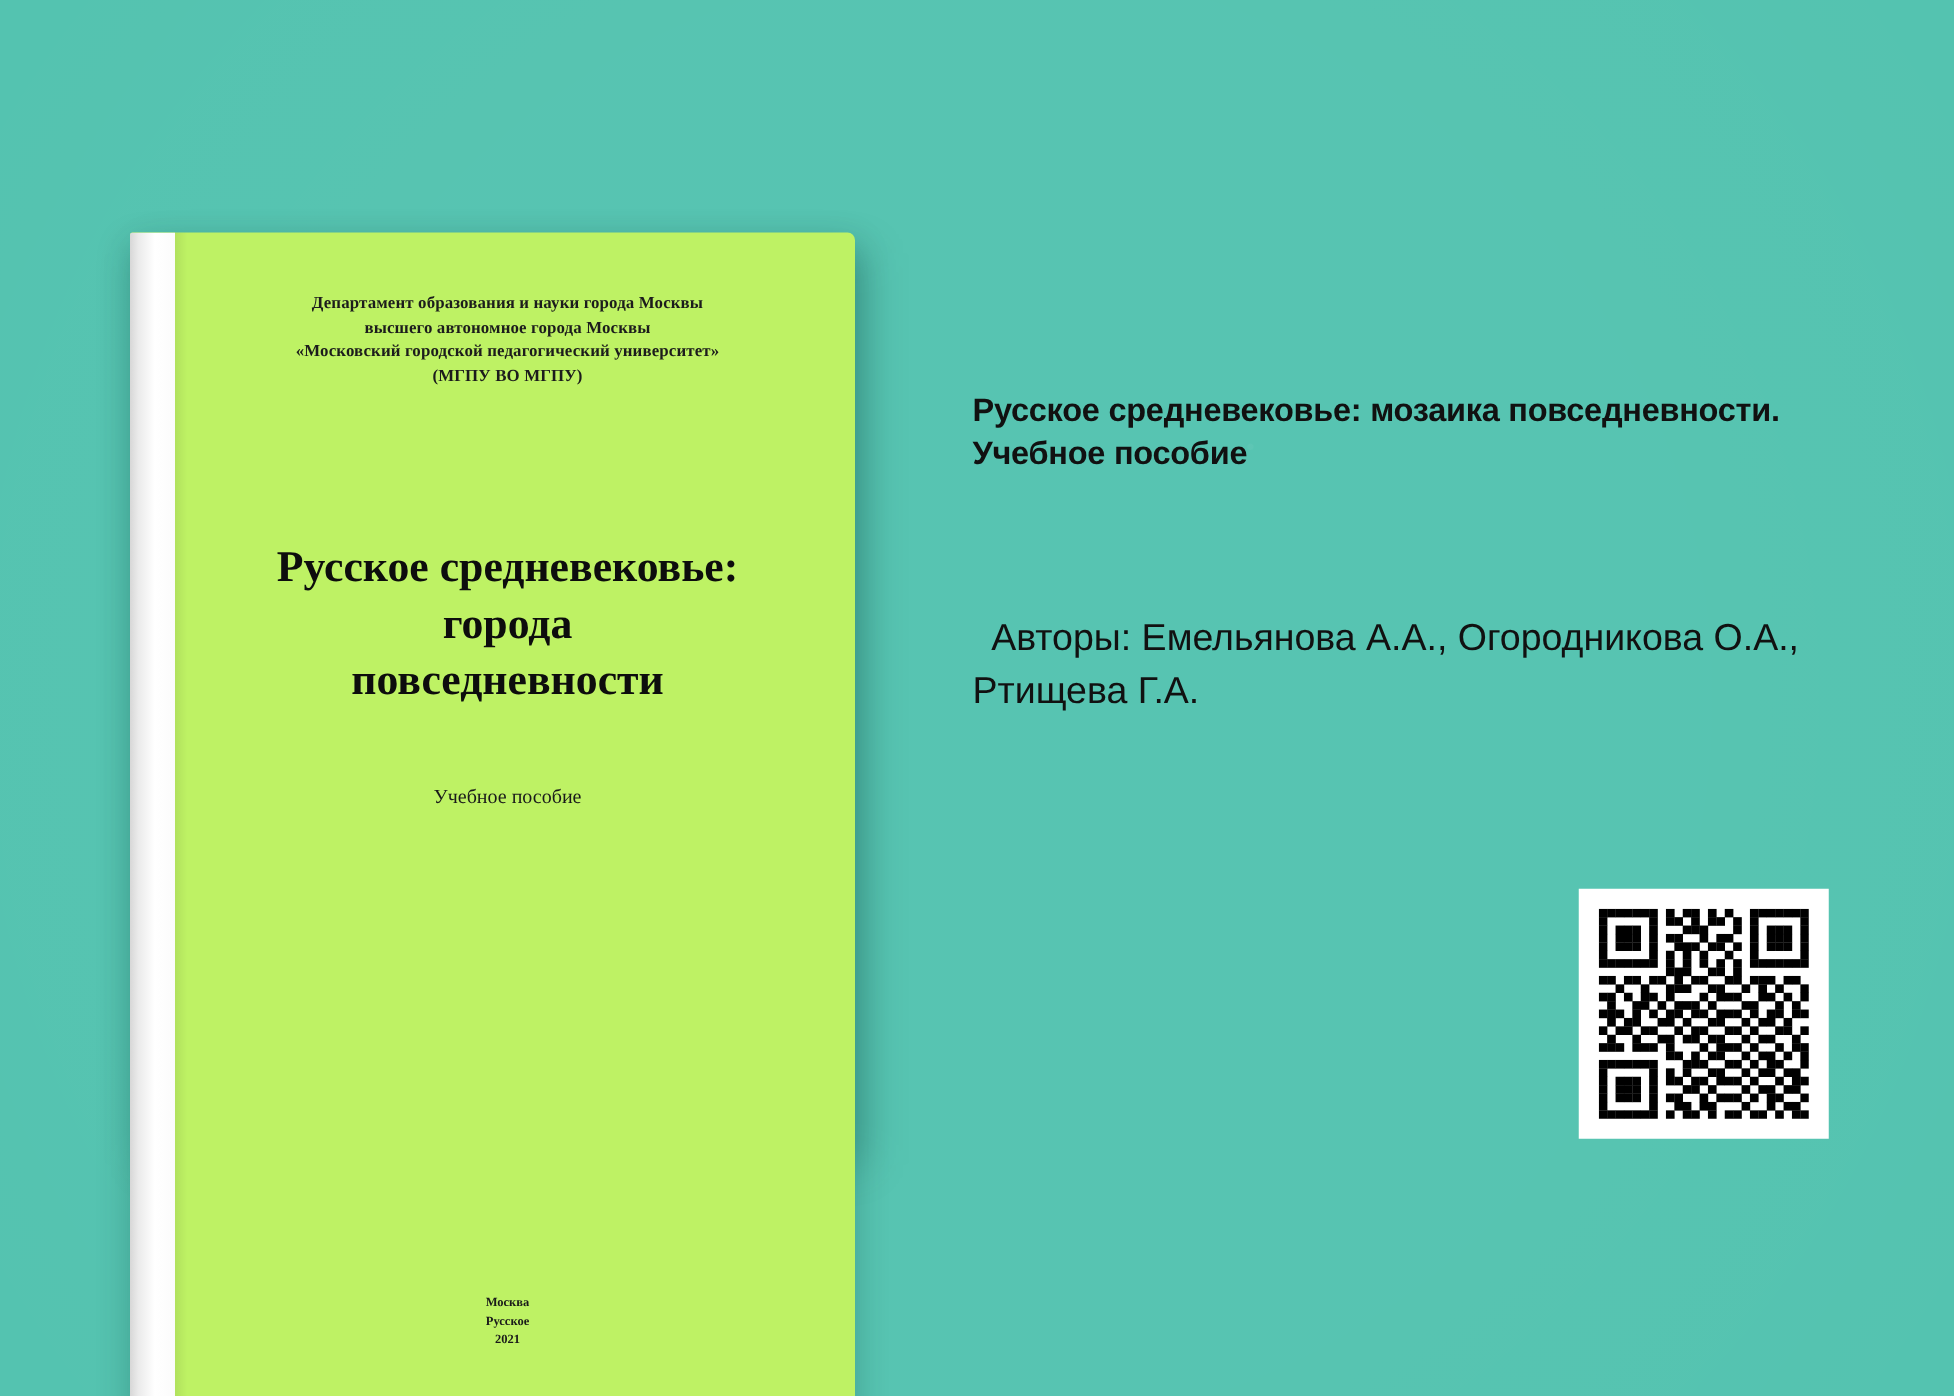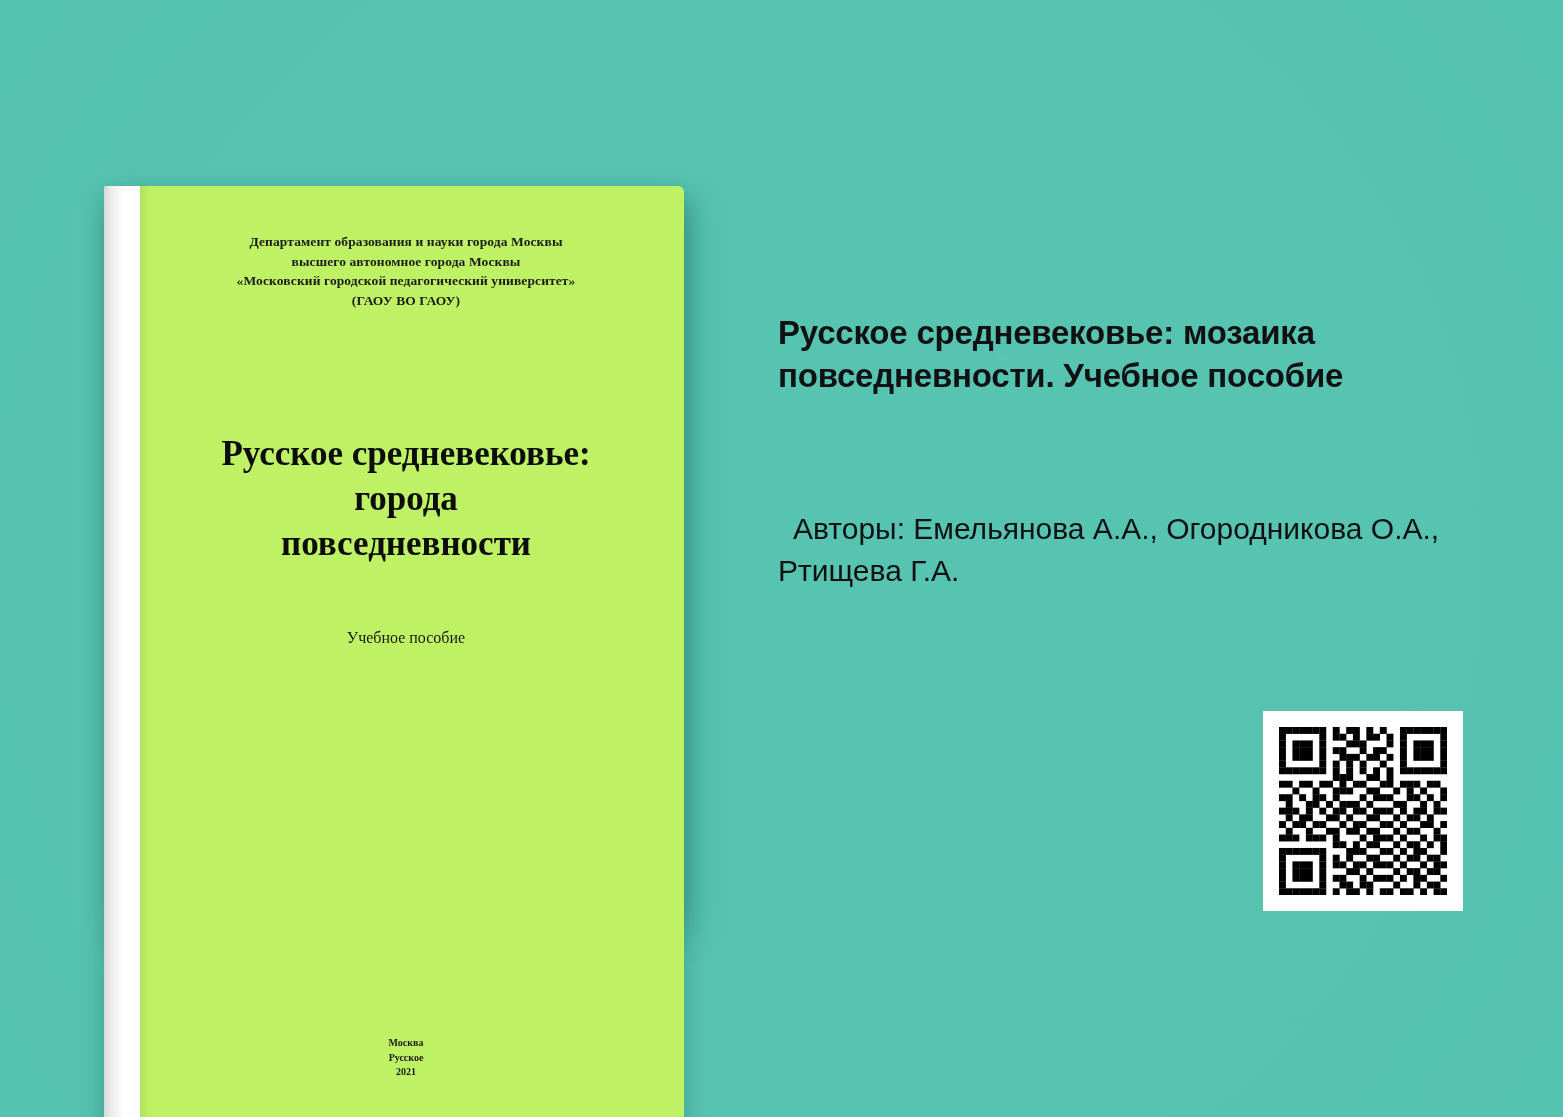--- a/index.html
+++ b/index.html
@@ -127,21 +127,21 @@
   }
 
   
   .info {
     position: absolute;
     left: 778px;
     top: 312px;
     width: 720px;
   }
   .info-title {
-    font-size: 33px;
+    font-size: 26px;
     line-height: 1.30;
     font-weight: 700;
     color: #111111;
     letter-spacing: -0.2px;
     max-width: 690px;
   }
   .info-authors {
     margin-top: 110px;
     font-size: 30px;
     line-height: 1.40;
@@ -179,21 +179,21 @@
   <div class="book">
     <div class="spine"></div>
     <div class="spine-crease"></div>
     <div class="page-edge-bottom"></div>
 
     <div class="cover-content">
       <div class="publisher-block">
         <div>Департамент образования и науки города Москвы</div>
         <div>высшего автономное города Москвы</div>
         <div>«Московский городской педагогический университет»</div>
-        <div>(ГАОУ ВО ГАОУ)</div>
+        <div>(МГПУ ВО МГПУ)</div>
       </div>
 
       <div class="cover-title">
         <span class="line">Русское средневековье:</span>
         <span class="line">города</span>
         <span class="line">повседневности</span>
       </div>
 
       <div class="cover-subtitle">Учебное пособие</div>
 

